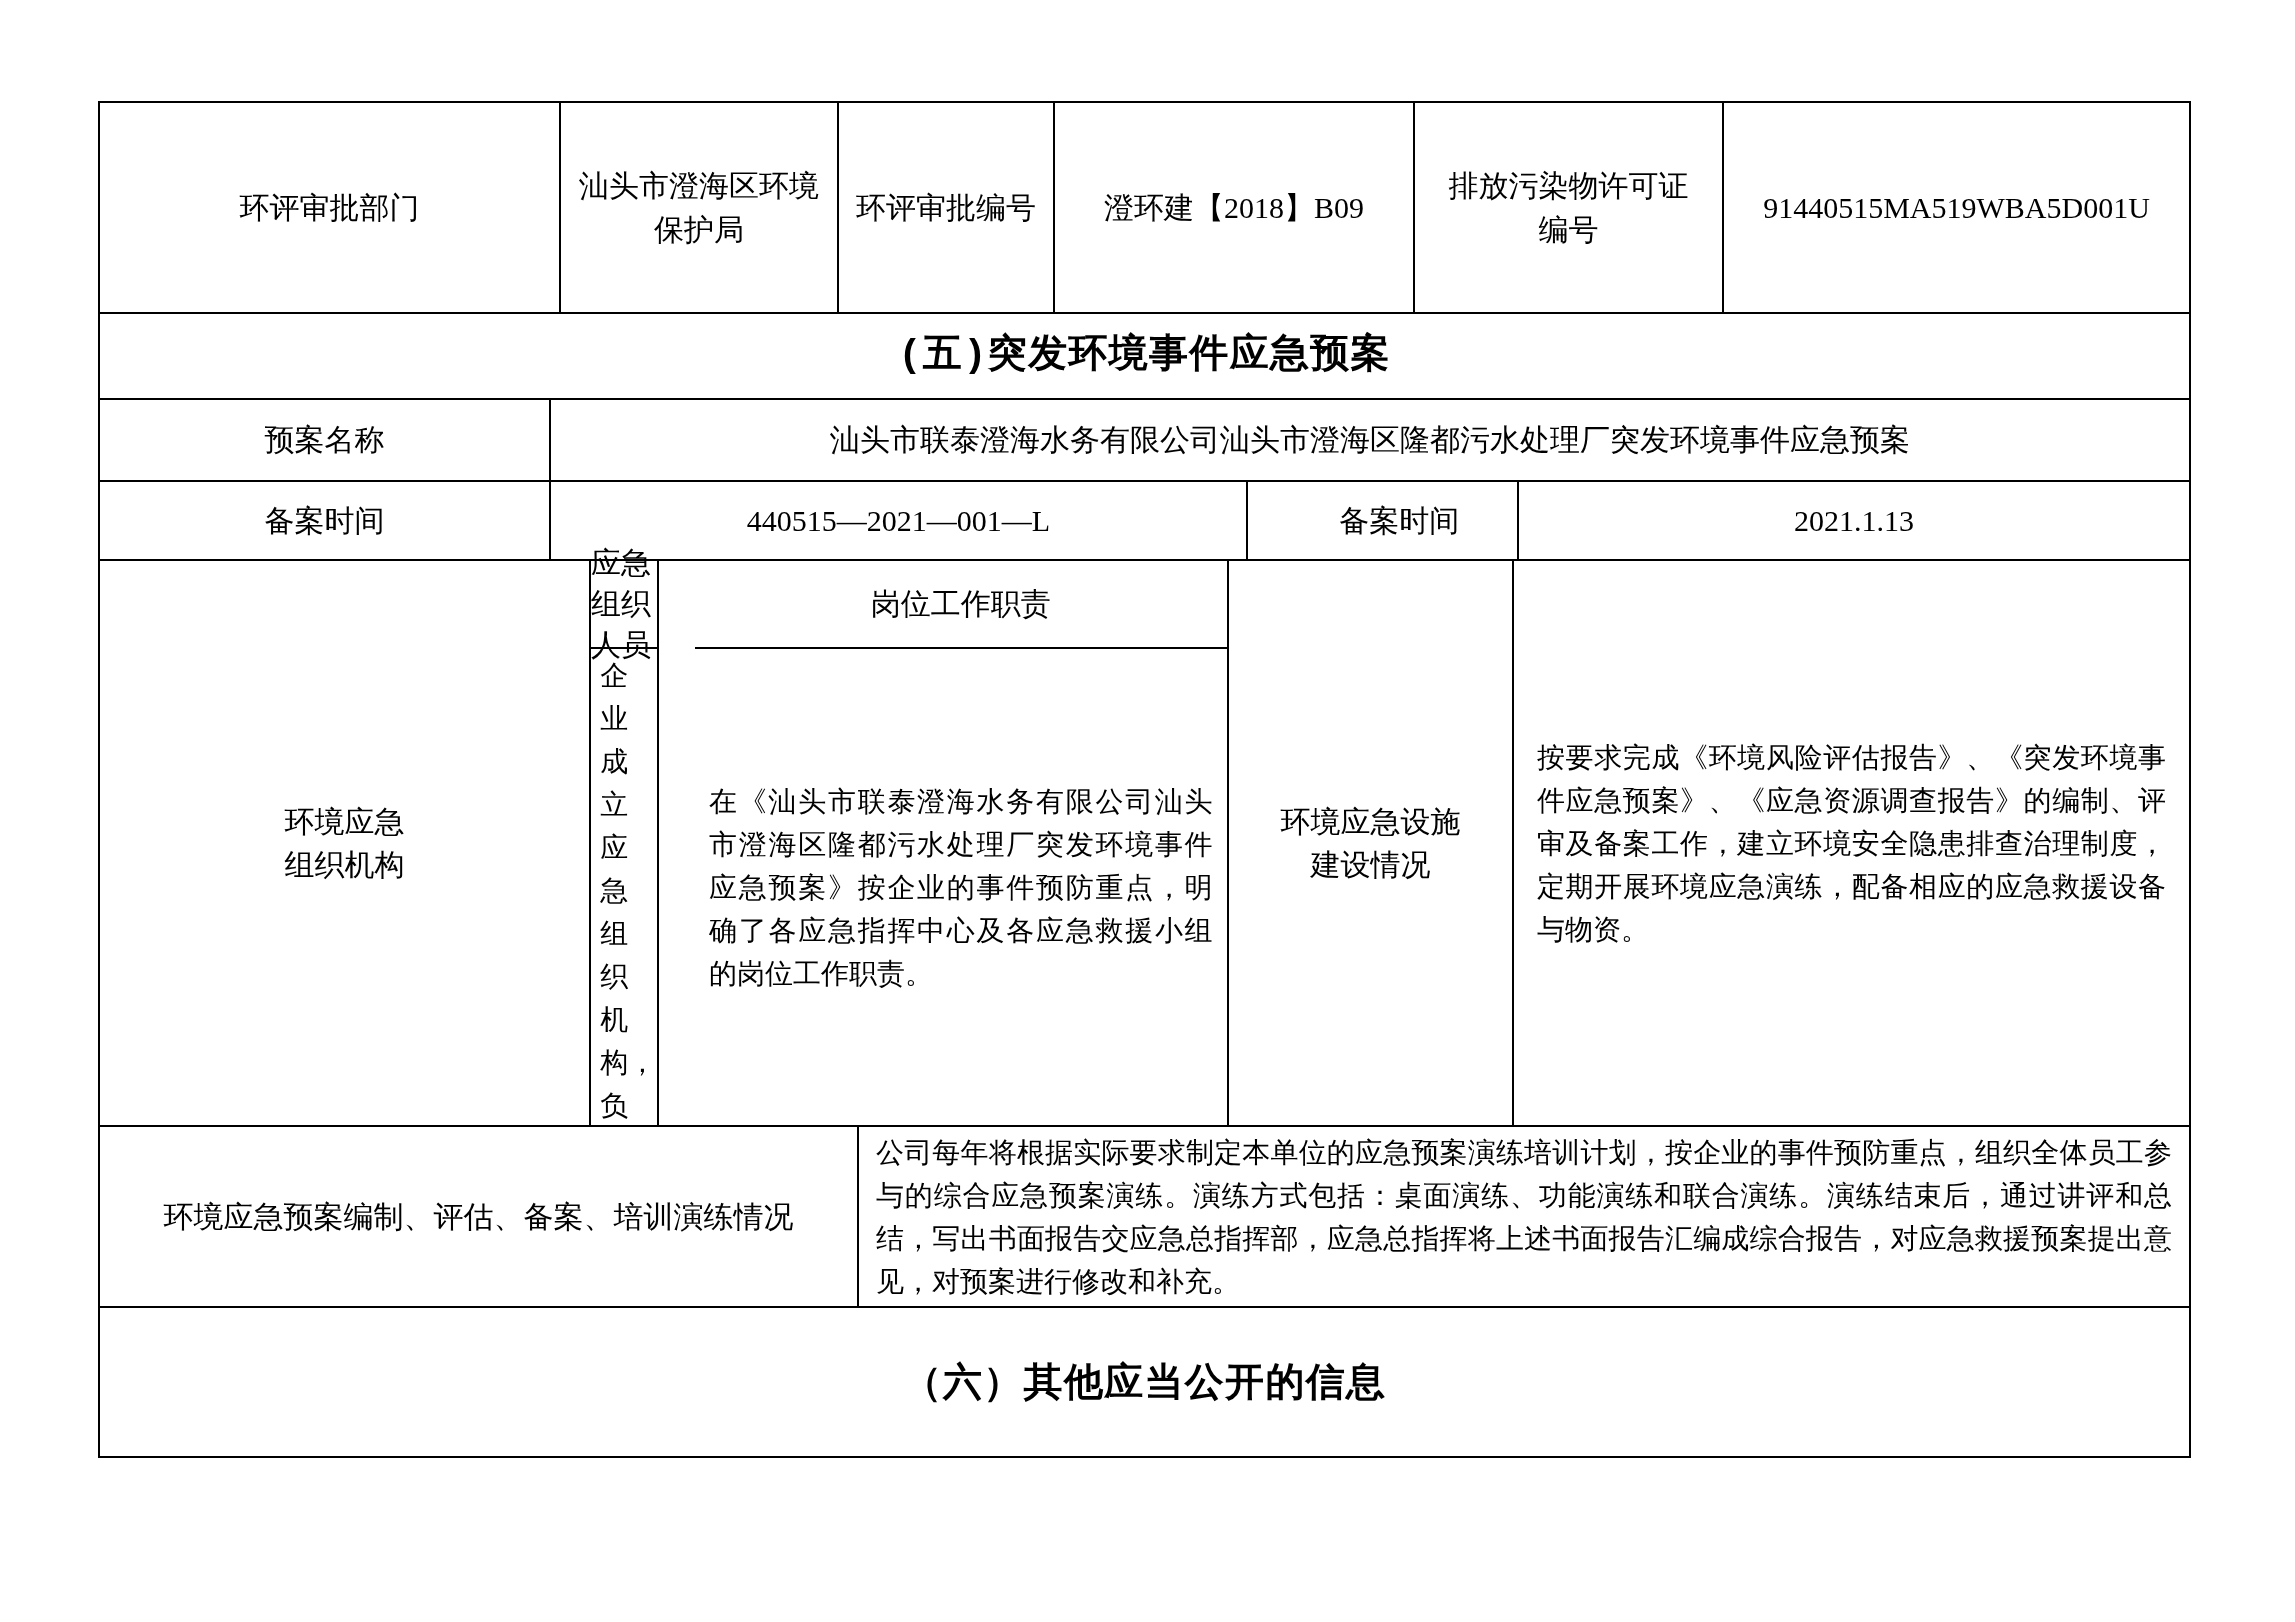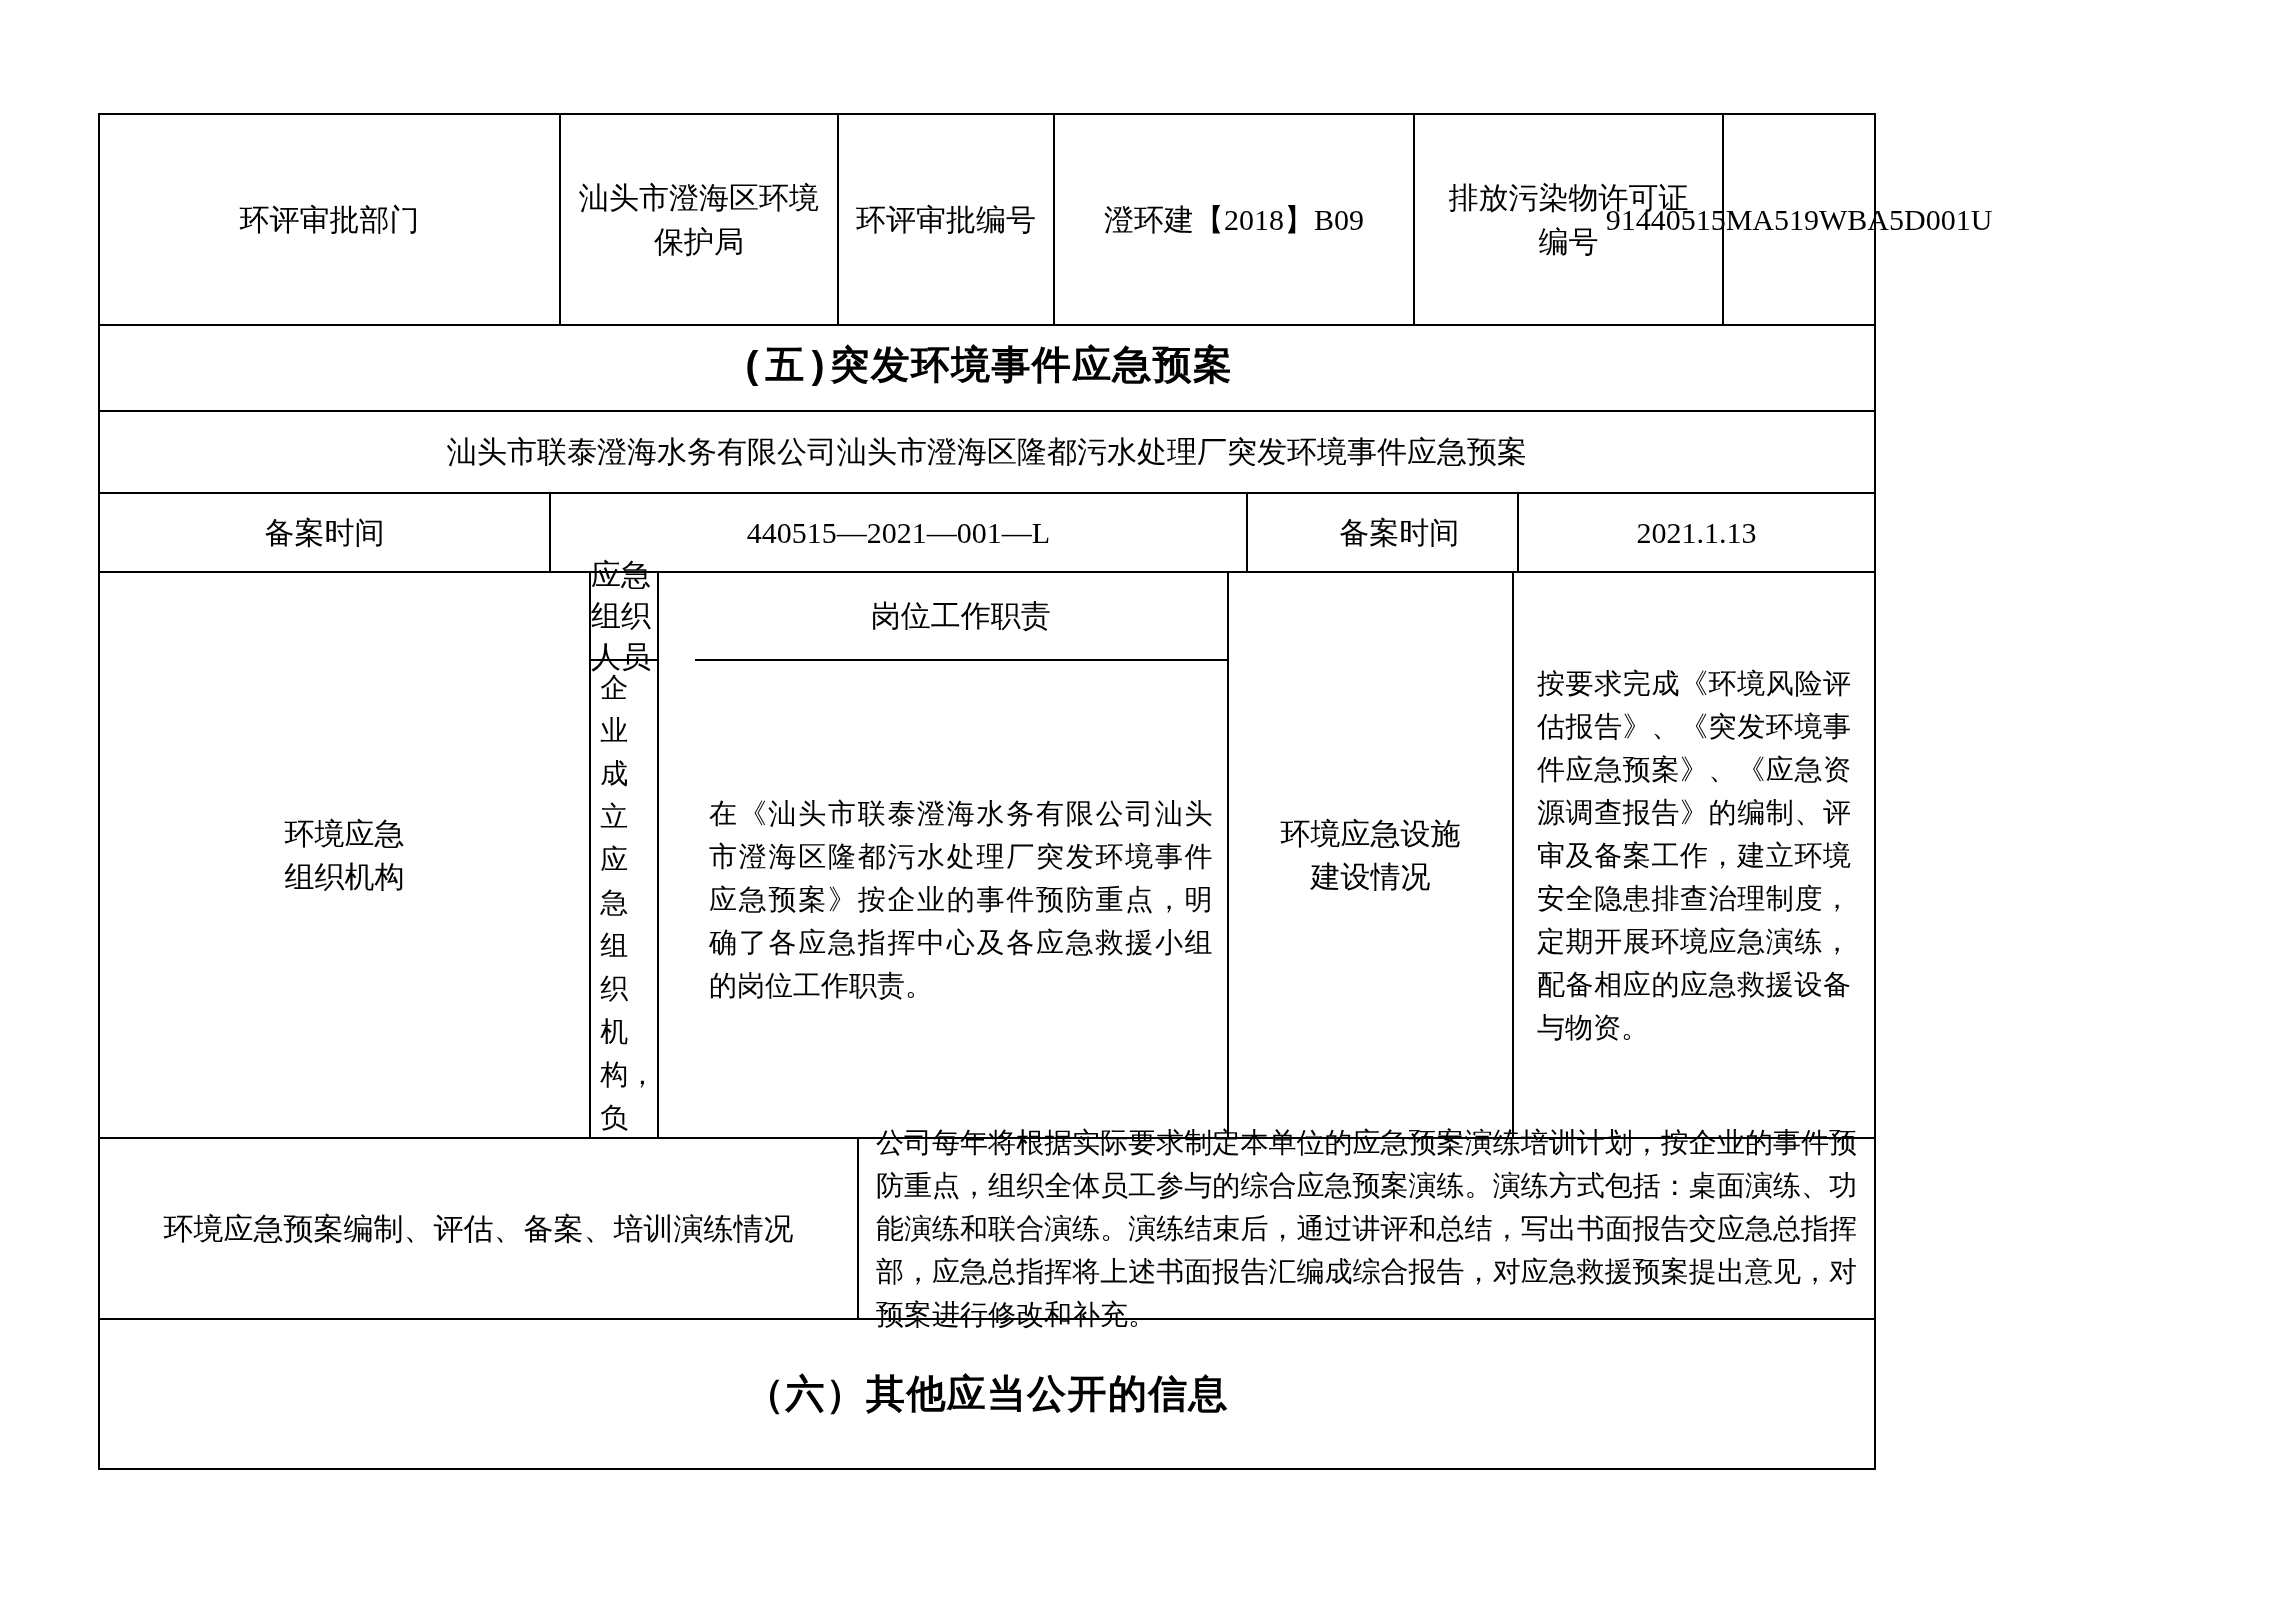--- a/index.html
+++ b/index.html
@@ -8,26 +8,25 @@
     background: #ffffff;
   }
   body {
     position: relative;
     font-family: "Liberation Serif", "DejaVu Serif", serif;
     color: #000000;
   }
   .doc-table {
     position: absolute;
     left: 98px; top: 101px;
-    width: 1778px; height: 1357px;
+    width: 2093px; height: 1357px;
     border: 2.6px solid #000;
     display: flex;
     flex-direction: column;
     background: #fff;
-    margin-top: 12px;
   }
   .row {
     display: flex;
     flex: 0 0 auto;
     border-bottom: 2px solid #000;
     min-height: 0;
   }
   .row:last-child { border-bottom: none; flex: 1 1 auto; }
   .cell {
     border-right: 2px solid #000;
@@ -133,20 +132,21 @@
     <div class="cell last">91440515MA519WBA5D001U</div>
   </div>
 
   <div class="row r2">
     <div class="cell last">
       <span class="section-title">(五)突发环境事件应急预案</span>
     </div>
   </div>
 
   <div class="row r3">
+    <div class="cell c1">预案名称</div>
     <div class="cell last">汕头市联泰澄海水务有限公司汕头市澄海区隆都污水处理厂突发环境事件应急预案</div>
   </div>
 
   <div class="row r4">
     <div class="cell c1">备案时间</div>
     <div class="cell c2">440515—2021—001—L</div>
     <div class="cell c3">备案时间</div>
     <div class="cell last">2021.1.13</div>
   </div>
 

